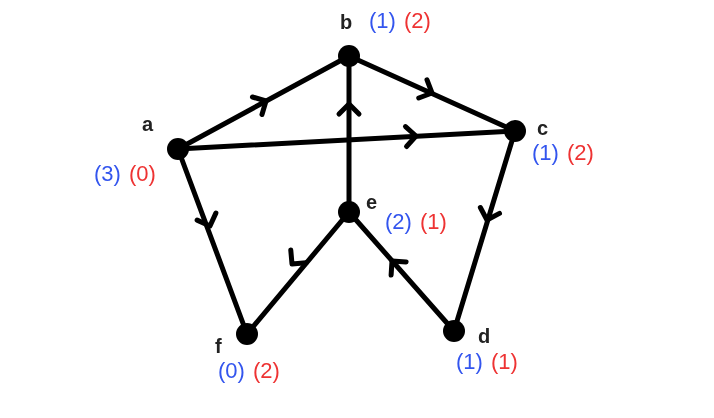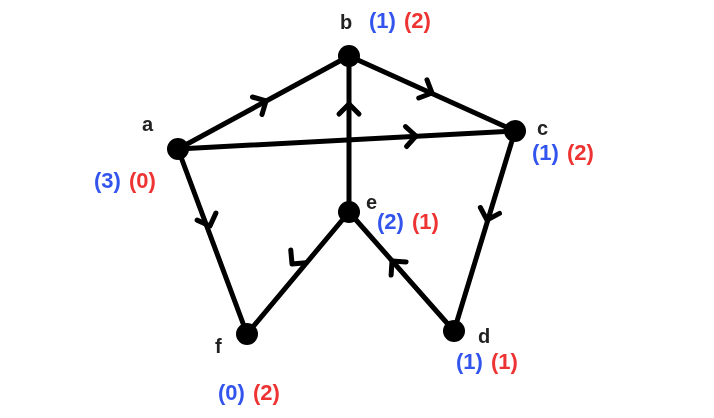--- a/index.html
+++ b/index.html
@@ -25,21 +25,21 @@
       position: absolute;
       font-family: "Liberation Sans", sans-serif;
       font-weight: bold;
       font-size: 20px;
       color: #222222;
       line-height: 1;
     }
     .degree-label {
       position: absolute;
       font-family: "Liberation Sans", sans-serif;
-      font-weight: bold;
+      font-weight: normal;
       font-size: 22px;
       line-height: 1;
       white-space: nowrap;
     }
     .deg-in { color: #3355ee; }
     .deg-out { color: #ee3333; margin-left: 8px; }
   </style>
 </head>
 <body>
 
@@ -93,30 +93,30 @@
   </g>
 </svg>
 
 <div class="node-name" style="left:142px; top:114px;">a</div>
 <div class="node-name" style="left:340px; top:12px;">b</div>
 <div class="node-name" style="left:537px; top:118px;">c</div>
 <div class="node-name" style="left:478px; top:326px;">d</div>
 <div class="node-name" style="left:366px; top:192px;">e</div>
 <div class="node-name" style="left:215px; top:336px;">f</div>
 
-<div class="degree-label" style="left:94px; top:170px;">
+<div class="degree-label" style="left:94px; top:163px;">
   <span class="deg-in">(3)</span><span class="deg-out">(0)</span>
 </div>
 <div class="degree-label" style="left:369px; top:10px;">
   <span class="deg-in">(1)</span><span class="deg-out">(2)</span>
 </div>
 <div class="degree-label" style="left:532px; top:142px;">
   <span class="deg-in">(1)</span><span class="deg-out">(2)</span>
 </div>
 <div class="degree-label" style="left:456px; top:351px;">
   <span class="deg-in">(1)</span><span class="deg-out">(1)</span>
 </div>
-<div class="degree-label" style="left:377px; top:211px;">
+<div class="degree-label" style="left:385px; top:211px;">
   <span class="deg-in">(2)</span><span class="deg-out">(1)</span>
 </div>
-<div class="degree-label" style="left:218px; top:382px;text-align:center;">
+<div class="degree-label" style="left:218px; top:360px;text-align:center;">
   <span class="deg-in">(0)</span><span class="deg-out">(2)</span>
 </div>
 
 </body></html>

